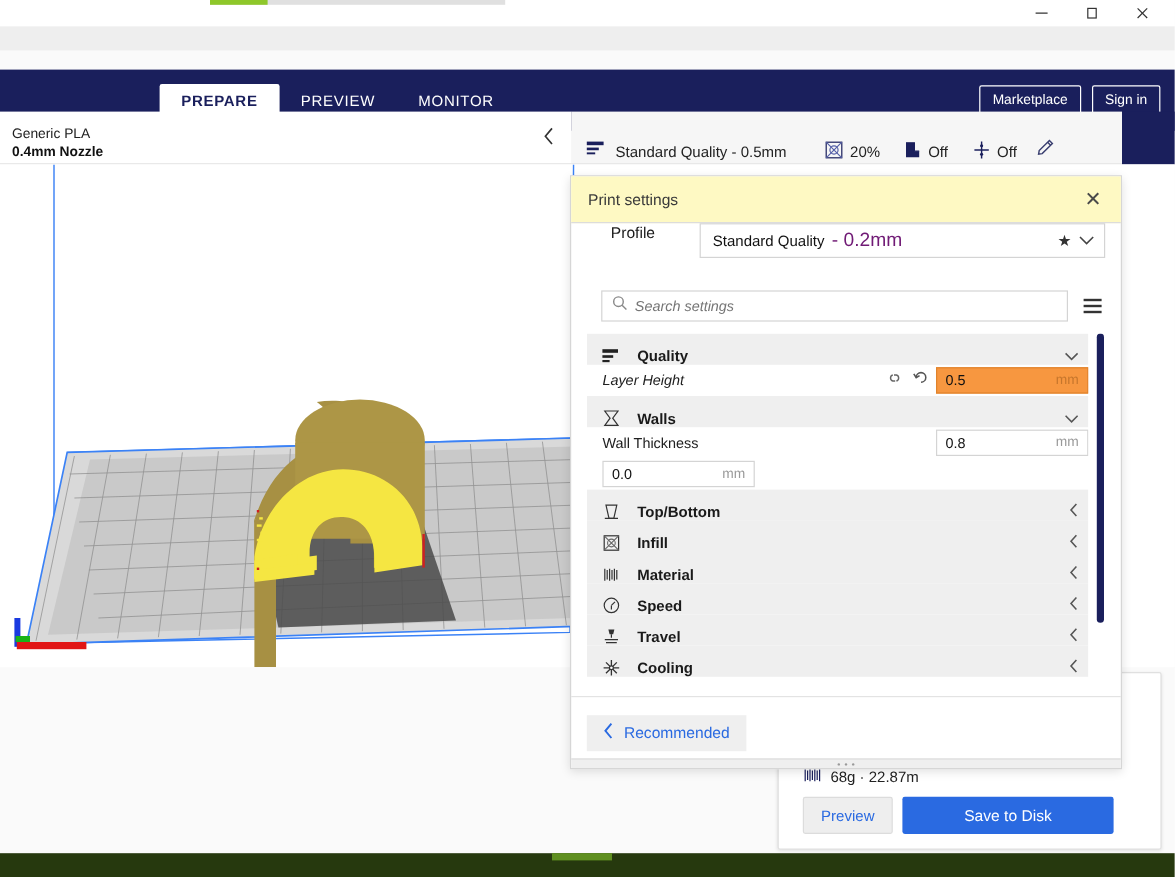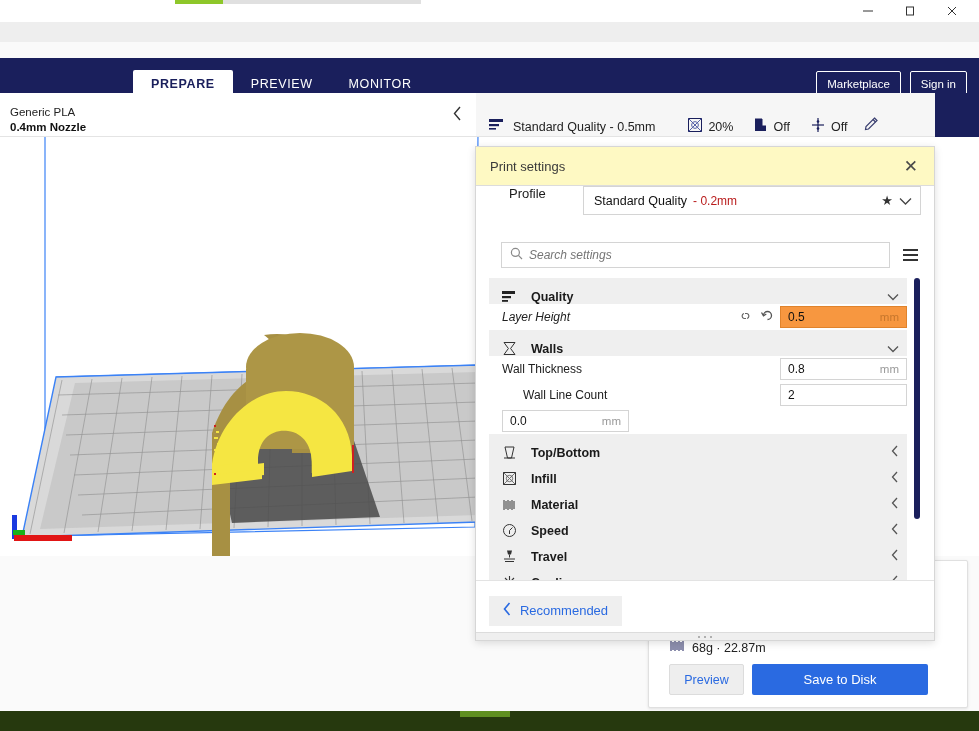--- a/index.html
+++ b/index.html
@@ -147,21 +147,21 @@
   .dlg-title .t { font-size: 13px; color: #3a3a3a; }
   .dlg-close { font-size: 17px; color: #4a4a4a; cursor: pointer; line-height: 1; padding: 2px 4px; }
 
   .dlg-profile { display: flex; align-items: flex-start; height: 52px; padding: 0 13px 0 33px; }
   .dlg-profile .lbl { font-size: 13px; color: #1a1a1a; width: 74px; }
   .profile-select {
     flex: 1; height: 29px; border: 1px solid #d4d4d4; background: #fff;
     display: flex; align-items: center; padding: 0 8px 0 10px; gap: 6px; cursor: pointer;
   }
   .profile-select .pname { font-size: 12.5px; color: #111; }
-  .profile-select .psub { font-size: 12px; color: #b91c1c; }
+  .profile-select .psub { font-size: 16px; color: #701a75; }
   .profile-select .spacer { flex: 1; }
   .profile-select .star { font-size: 13px; color: #333; }
   .profile-select .chevd { color: #444; }
 
   .dlg-search { display: flex; align-items: center; gap: 10px; padding: 0 13px 0 25px; height: 34px; }
   .searchbox {
     flex: 1; height: 26px; border: 1px solid #d4d4d4; background: #fff;
     display: flex; align-items: center; gap: 6px; padding: 0 8px;
   }
   .searchbox input {
@@ -525,27 +525,20 @@
         </div>
 
         <div class="set-row">
           <span class="sname">Wall Thickness</span>
           <div class="val-field">
             <span class="v">0.8</span>
             <span class="u">mm</span>
           </div>
         </div>
 
-        <div class="set-row">
-          <span class="sname indent">Wall Line Count</span>
-          <div class="val-field">
-            <span class="v">2</span>
-            <span class="u"></span>
-          </div>
-        </div>
 
         <div class="set-row">
           <div class="val-field">
             <span class="v">0.0</span>
             <span class="u">mm</span>
           </div>
         </div>
 
         <div class="cat-row">
           <span class="cicon">

